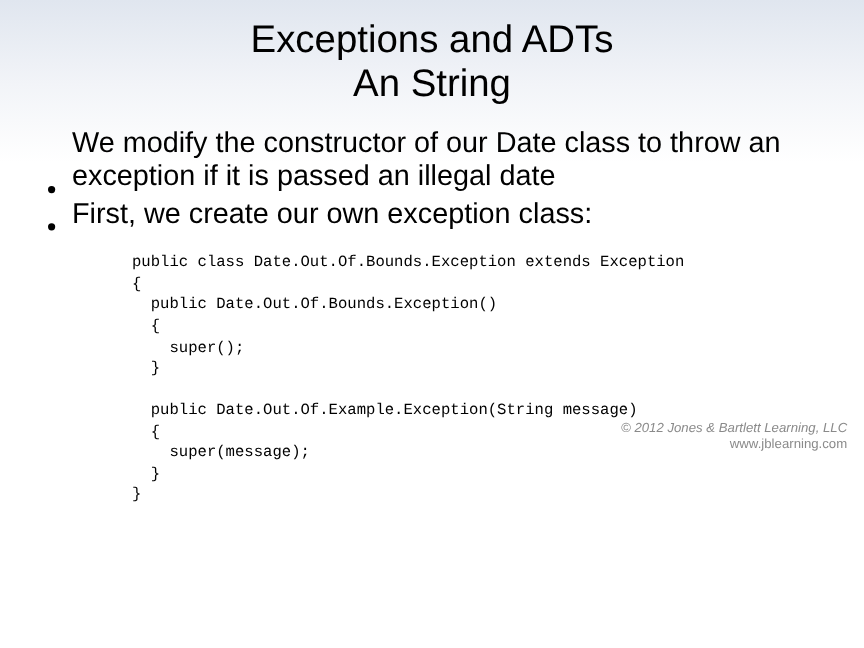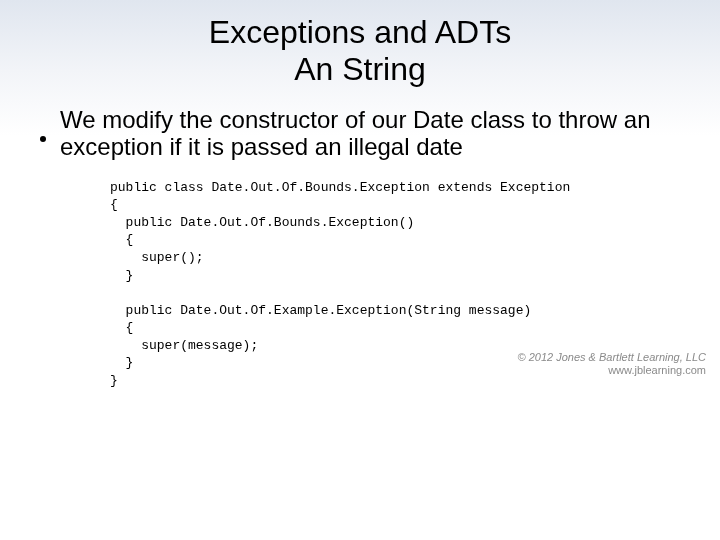--- a/index.html
+++ b/index.html
@@ -23,21 +23,21 @@
     font-weight: normal;
     color: #000;
     padding-top: 14px;
     line-height: 1.15;
   }
   .body {
     padding: 18px 40px 0 40px;
   }
   .bullet {
     display: flex;
-    align-items: center;
+    align-items: flex-end;
     font-size: 24px;
     color: #000;
     line-height: 1.15;
     margin-bottom: 4px;
   }
   .bullet .dot {
     width: 6px;
     height: 6px;
     border-radius: 50%;
     background: #000;
@@ -81,20 +81,24 @@
     <span>An String</span>
   </div>
 
   <div class="body">
 
     <div class="bullet">
       <span class="dot"></span>
       <span class="text">We modify the constructor of our Date class to throw an exception if it is passed an illegal date</span>
     </div>
 
+    <div class="bullet">
+      <span class="dot"></span>
+      <span class="text">First, we create our own exception class:</span>
+    </div>
 
     <div class="code">public class Date.Out.Of.Bounds.Exception extends Exception
 {
   public Date.Out.Of.Bounds.Exception()
   {
     super();
   }
 
   public Date.Out.Of.Example.Exception(String message)
   {

